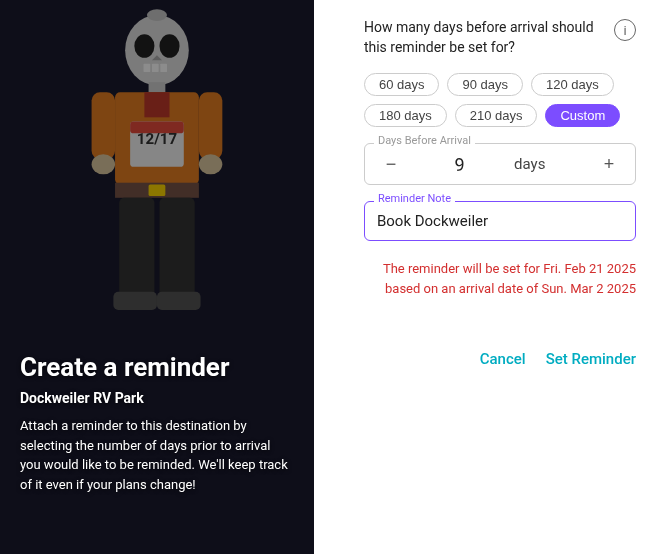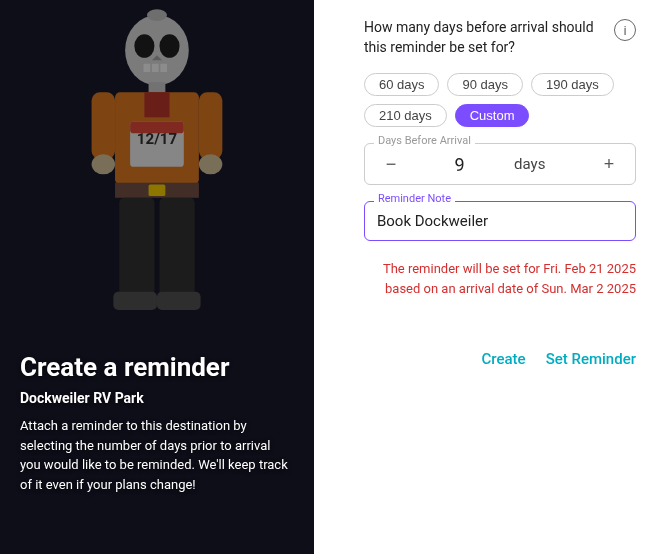--- a/index.html
+++ b/index.html
@@ -293,21 +293,22 @@
 <div class="right-panel">
 
   <div class="question-row">
     <div class="question-text">How many days before arrival should this reminder be set for?</div>
     <div class="info-icon">i</div>
   </div>
 
   <div class="day-pills-grid" id="pills-container">
   <button class="pill">60 days</button>
       <button class="pill">90 days</button>
-      <button class="pill">190 days</button>
+      <button class="pill">120 days</button>
+      <button class="pill">180 days</button>
       <button class="pill">210 days</button>
       <button class="pill active">Custom</button>
     </div>
 
   <div class="field-group">
     <span class="field-label">Days Before Arrival</span>
     <div class="days-input-row">
       <button class="minus-btn">−</button>
       <span class="number-value">9</span>
       <span class="days-label">days</span>
@@ -316,17 +317,17 @@
   </div>
 
   <div class="reminder-note-group">
     <span class="reminder-note-label">Reminder Note</span>
     <input class="reminder-note-input" type="text" value="Book Dockweiler" style="">
   </div>
 
   <div class="reminder-date-info" id="reminder-date-text">The reminder will be set for Fri. Feb 21 2025<br>based on an arrival date of Sun. Mar 2 2025</div>
 
   <div class="footer-buttons">
-    <button class="cancel-btn">Create</button>
+    <button class="cancel-btn">Cancel</button>
     <button class="set-reminder-btn">Set Reminder</button>
   </div>
 
 </div>
 
 </body></html>

